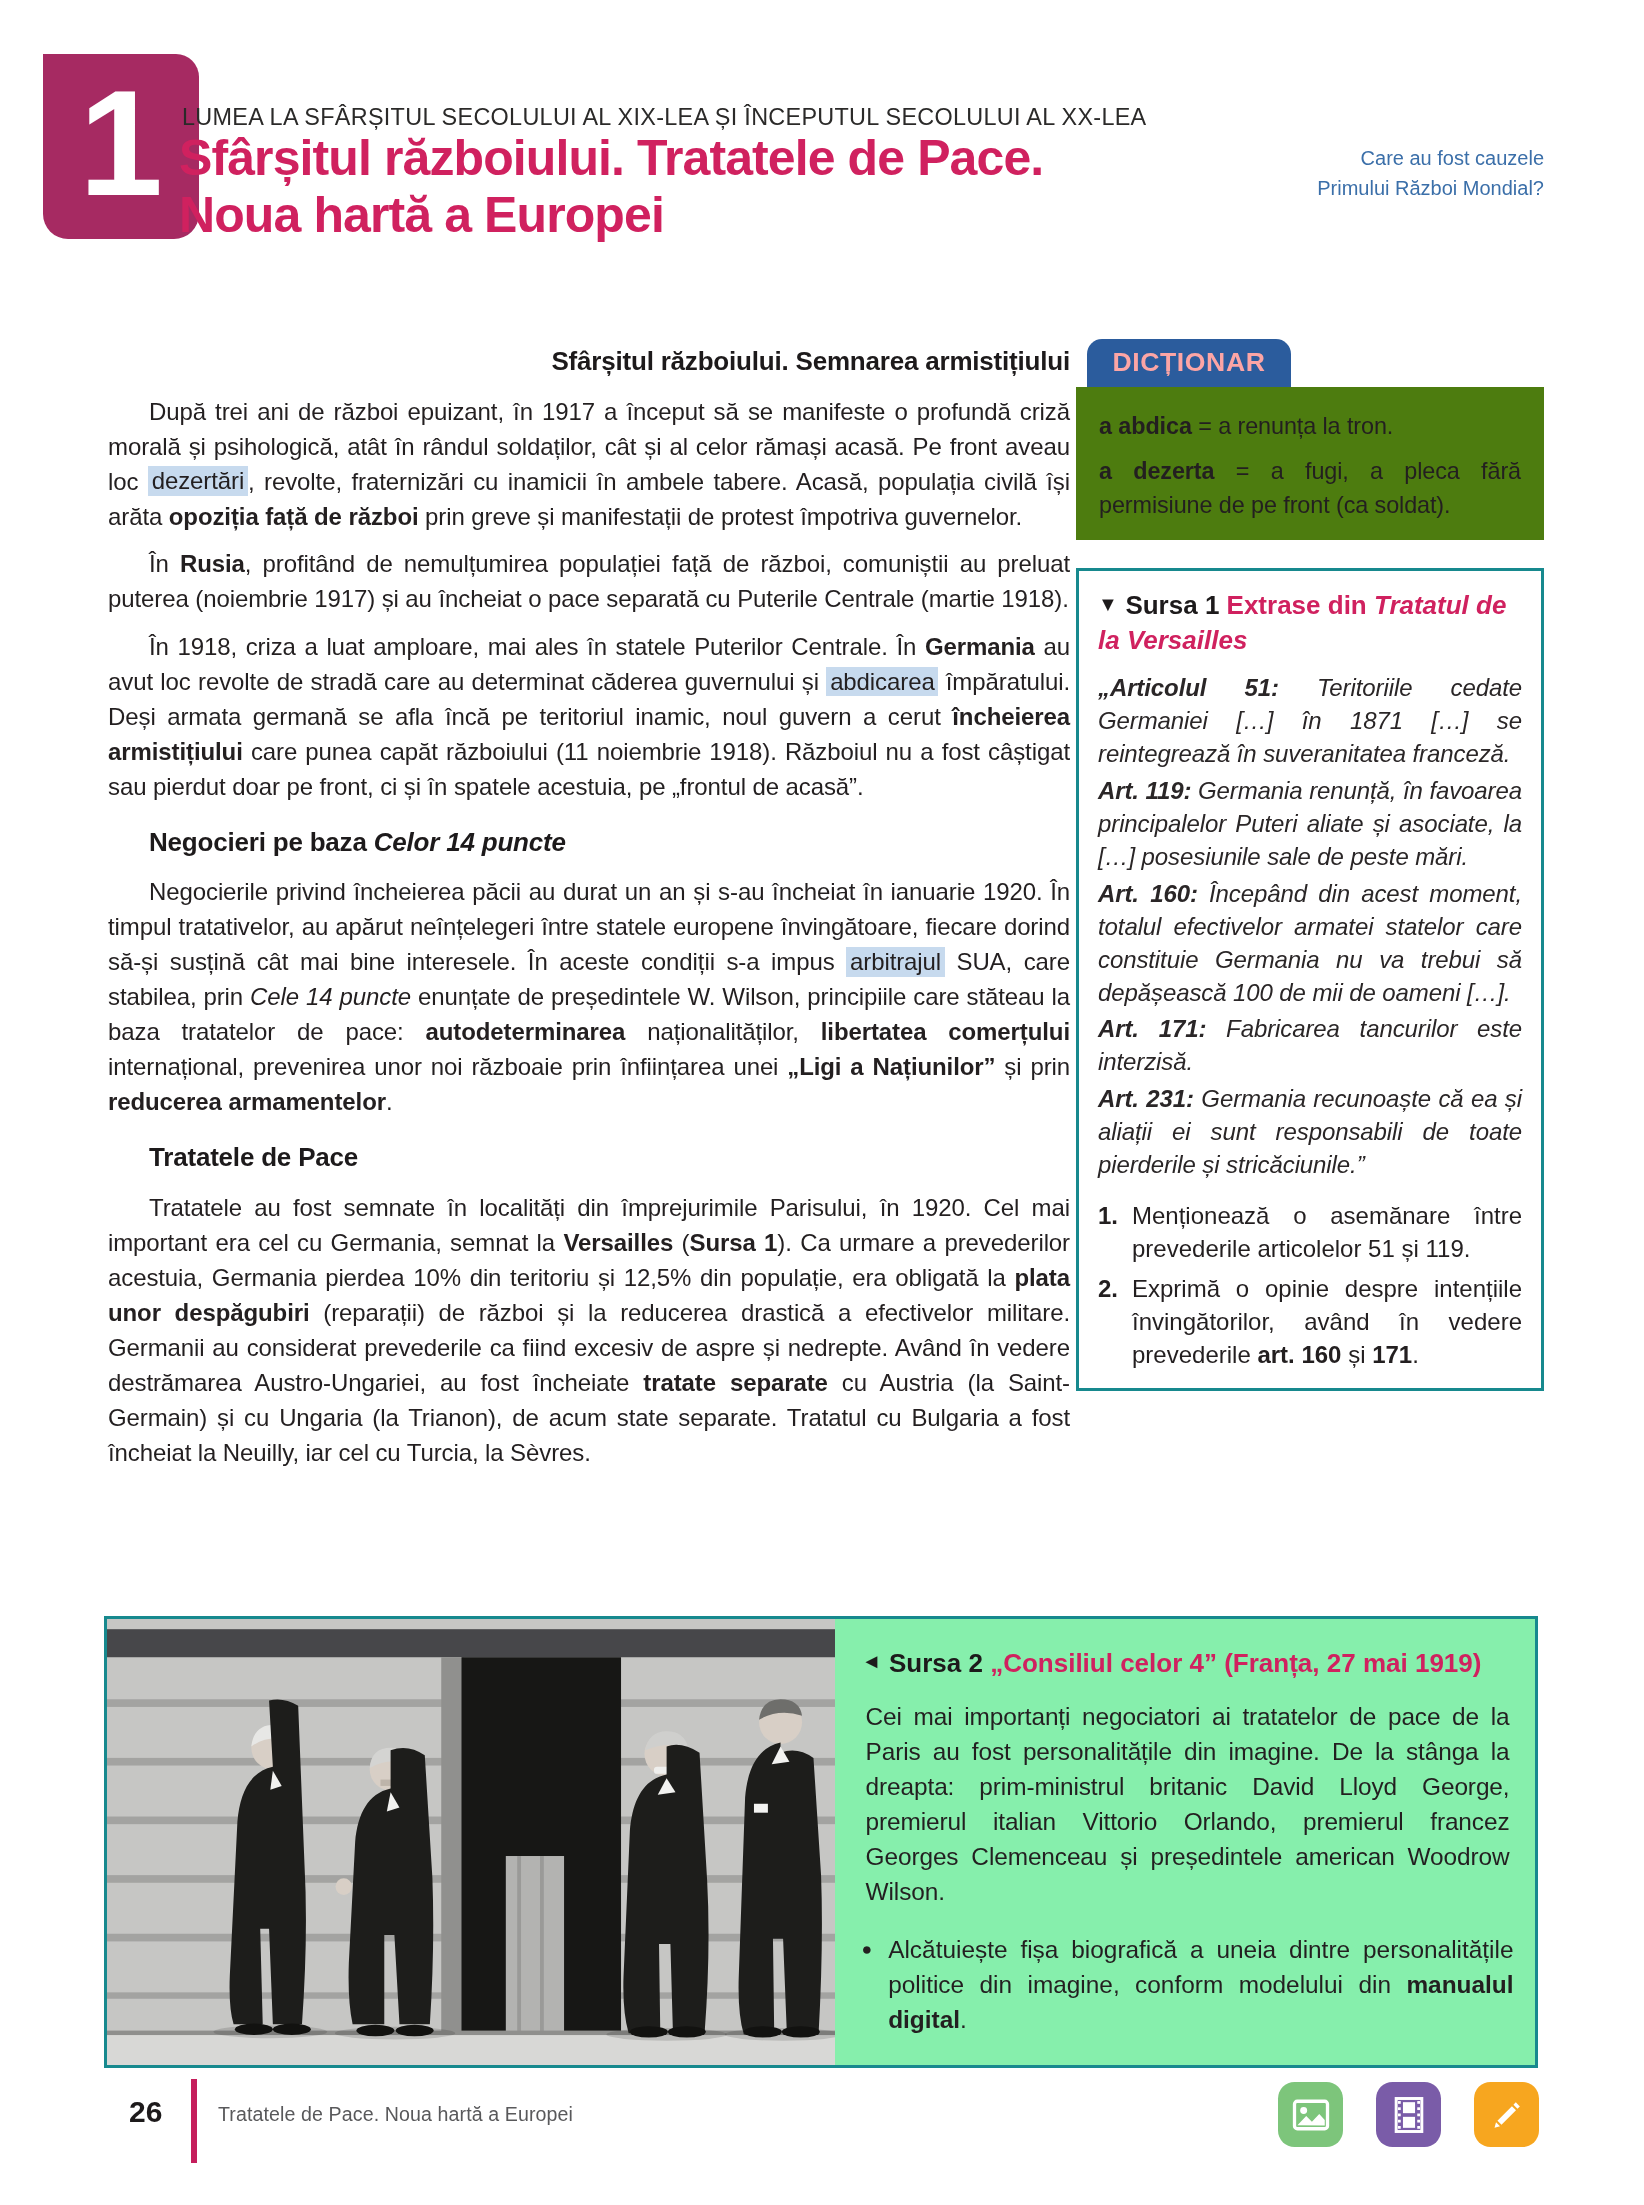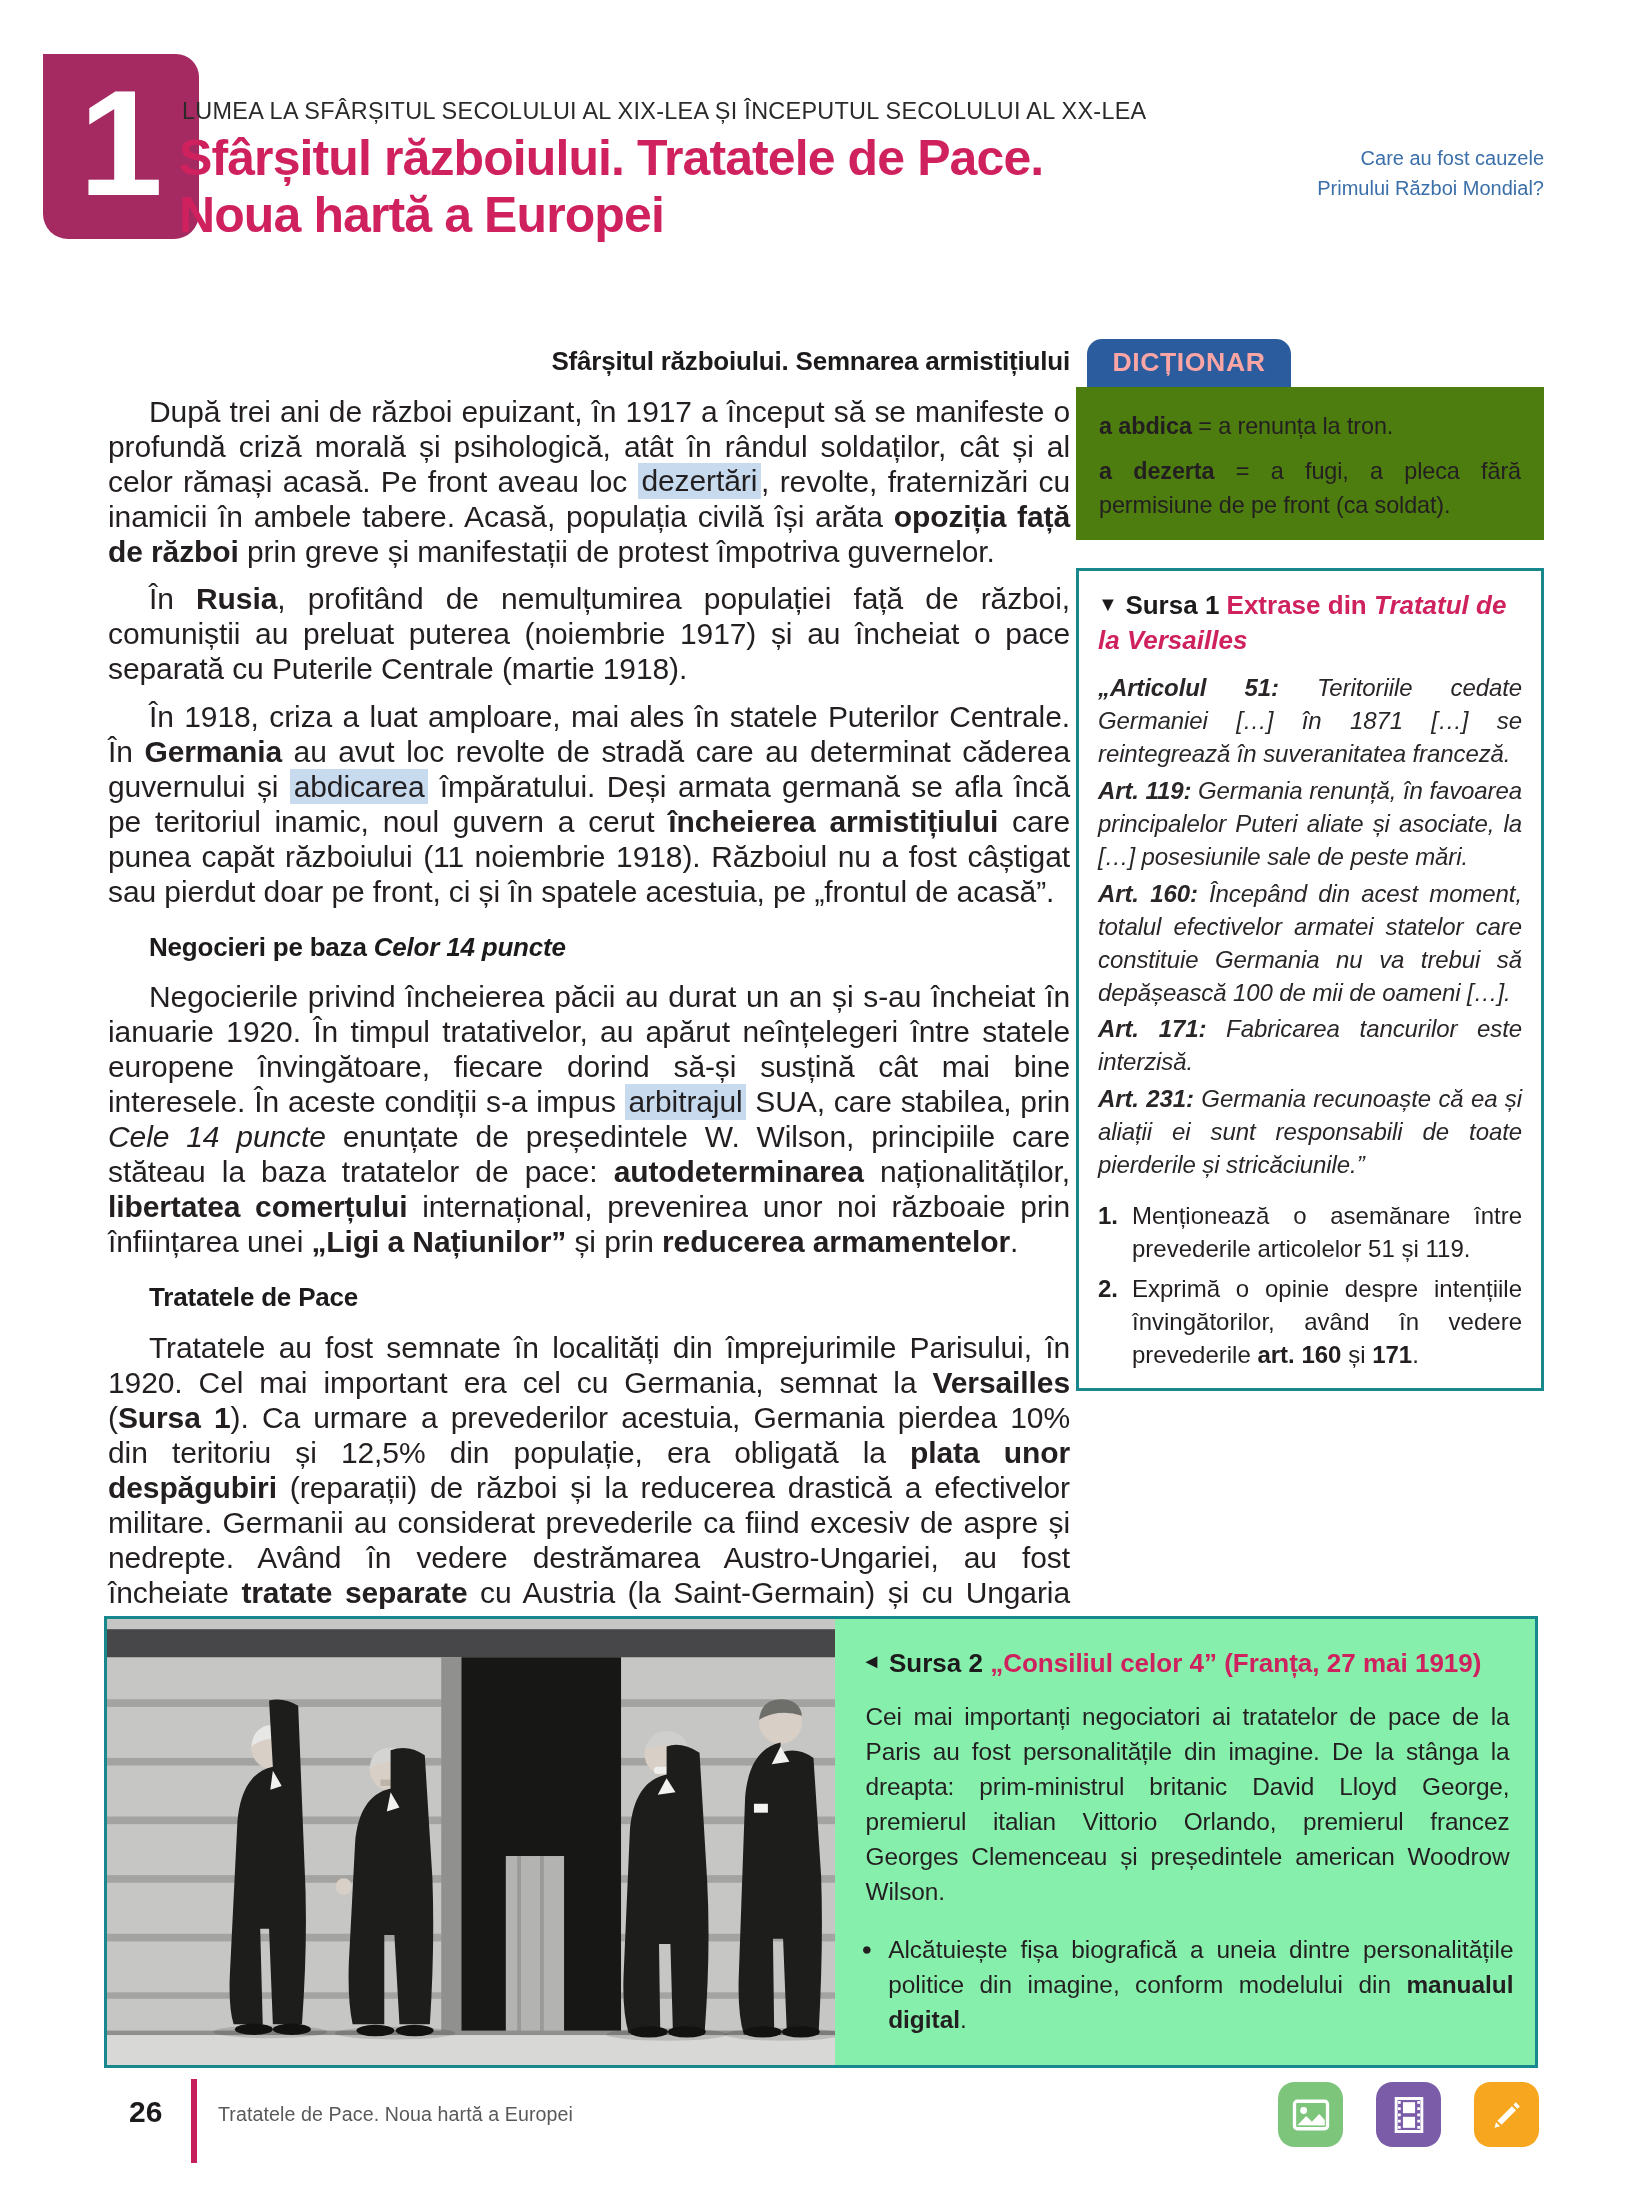--- a/index.html
+++ b/index.html
@@ -11,39 +11,39 @@
   .page{position:relative;width:1644px;height:2205px;overflow:hidden;background:#fff;}
 
   
   .unit-badge{
     position:absolute;left:43px;top:54px;width:156px;height:185px;
     background:#A62A62;border-radius:0 23px 25px 25px;
     display:flex;align-items:center;justify-content:center;
   }
   .unit-badge span{color:#fff;font-size:151px;font-weight:bold;line-height:1;transform:translateY(-3.8px);}
   .kicker{
-    position:absolute;left:182px;top:98px;font-size:23.4px;letter-spacing:0.3px;color:#2b2a29;white-space:nowrap;
+    position:absolute;left:182px;top:104px;font-size:23.4px;letter-spacing:0.3px;color:#2b2a29;white-space:nowrap;
   }
   .lesson-title{
     position:absolute;left:179px;top:130px;margin:0;
     font-size:50px;font-weight:bold;color:#D0215F;line-height:1.14;letter-spacing:-0.9px;
   }
   .recall-question{
     position:absolute;right:100px;top:143px;text-align:right;
     font-size:20px;color:#3B6FA9;line-height:1.5;
   }
 
   
   .left-col{position:absolute;left:108px;top:346px;width:962px;}
   .left-col h2{
     font-size:26px;font-weight:bold;margin:23px 0 16.5px 41px;letter-spacing:-0.2px;color:#1d1a1b;
   }
   .left-col h2.first{margin-top:0;text-align:right;}
   .left-col p{
-    font-size:30px;line-height:35px;text-align:justify;text-indent:41px;
+    font-size:24px;line-height:35px;text-align:justify;text-indent:41px;
     margin:0 0 12.7px;letter-spacing:-0.1px;
   }
   .hl{background:#C7DAEE;padding:1.3px 3.8px;}
 
   
   .right-col{position:absolute;left:1076px;top:339px;width:468px;}
   .dict-tab{
     display:inline-block;margin-left:11.4px;background:#2B5C9D;color:#fca5a5;
     font-weight:bold;font-size:26.6px;letter-spacing:0.6px;
     padding:7.6px 25px 9.5px;border-radius:15px 15px 0 0;

